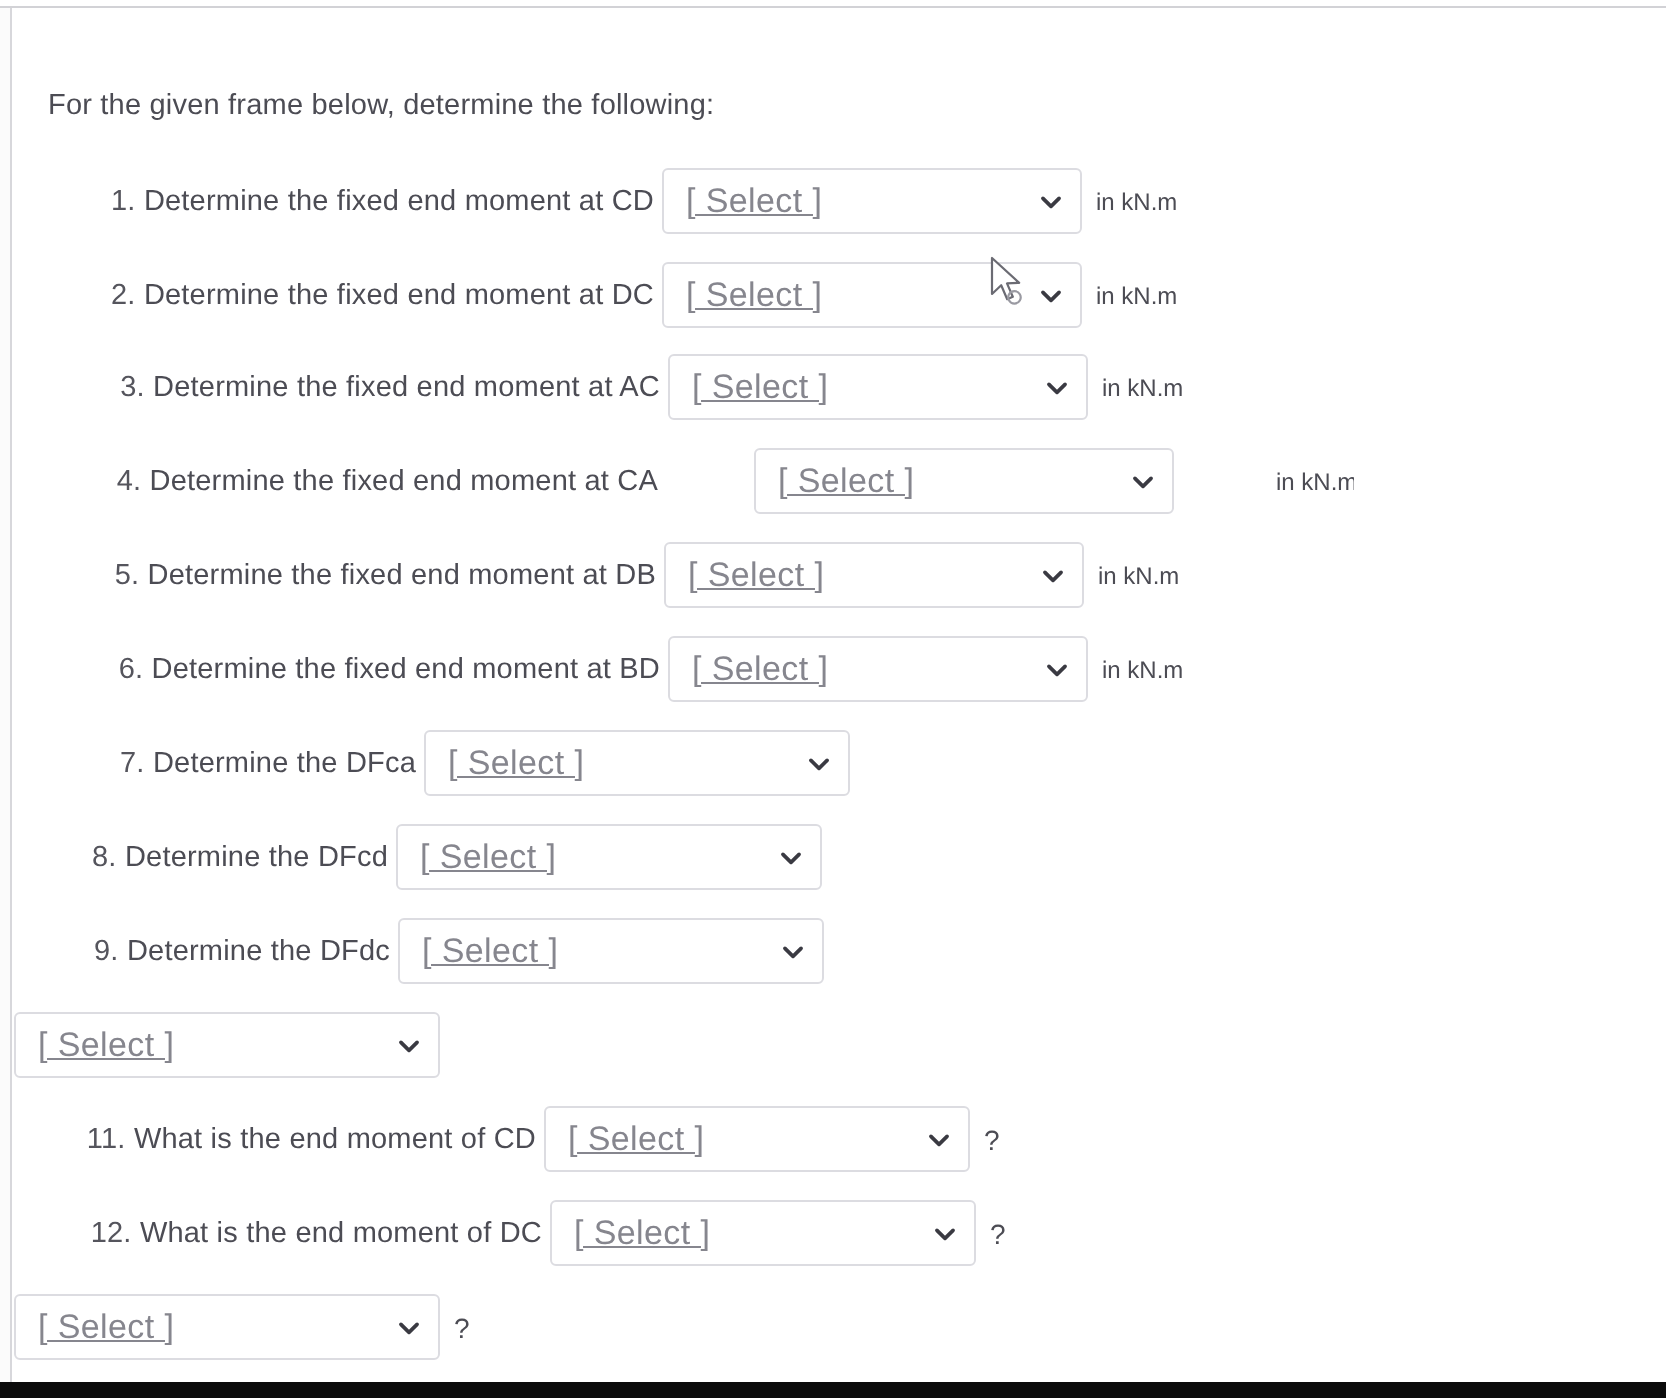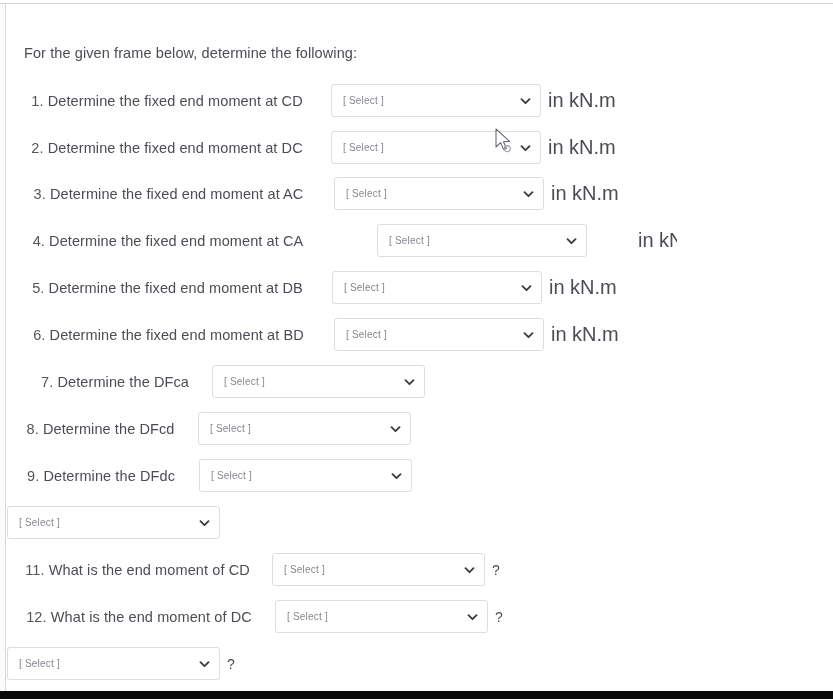--- a/index.html
+++ b/index.html
@@ -69,57 +69,58 @@
   
   .qrow {
     position: absolute;
     display: flex;
     align-items: center;
     white-space: nowrap;
   }
   .qlabel {
     font-size: 14.5px;
     color: #4c4c54;
-    text-align: center;
+    text-align: right;
     white-space: nowrap;
     letter-spacing: 0.1px;
     padding-right: 4px;
   }
   .qnum { color: #55555d; }
 
   .sel {
     position: relative;
     display: inline-flex;
     align-items: center;
     height: 33px;
     background: #ffffff;
     border: 1px solid #dcdce1;
     border-radius: 3px;
     padding: 0 26px 0 11px;
     cursor: default;
   }
   .sel .ph {
-    font-size: 10px;
+    font-size: 17px;
     color: #86868e;
     letter-spacing: 0.2px;
     white-space: nowrap;
+    text-decoration: underline;
   }
   .sel .chev {
     position: absolute;
     right: 9px;
     top: 50%;
     transform: translateY(-50%);
     width: 11px;
     height: 11px;
     display: block;
   }
   .sel .chev svg { display: block; }
 
   .suffix {
-    font-size: 20px;
+    font-size: 12px;
     color: #4c4c54;
     padding-left: 7px;
     white-space: nowrap;
   }
   .qmark {
     font-size: 14px;
     color: #4c4c54;
     padding-left: 7px;
     white-space: nowrap;
   }

